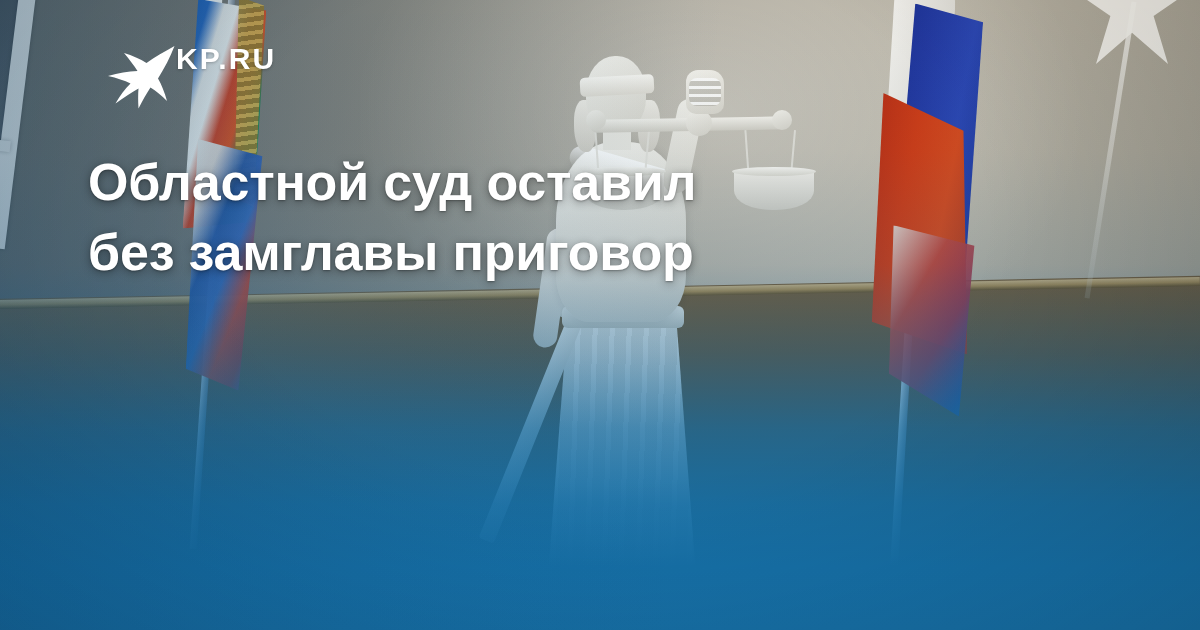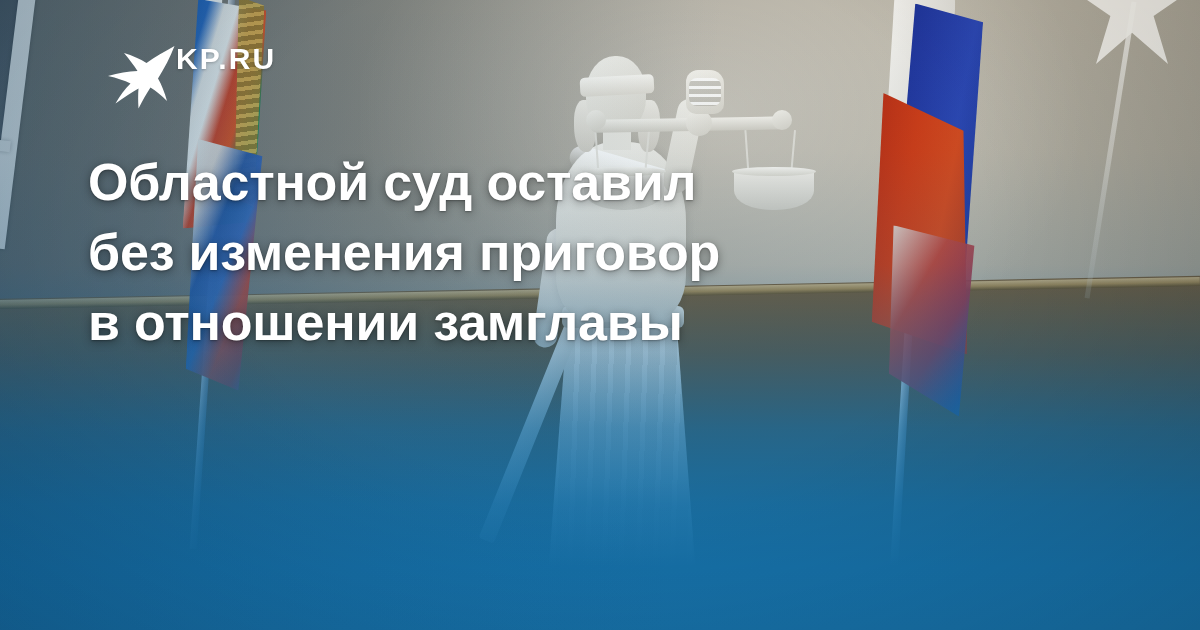--- a/index.html
+++ b/index.html
@@ -518,19 +518,18 @@
                  C38.5 56.5 42.5 49.5 46.5 43.5
                  C52.0 47.0 57.5 51.5 63.0 57.0
                  C60.5 48.0 57.5 40.5 54.0 34.5
                  C60.5 24.0 66.0 13.5 70.5 2.0 Z"></path>
       </svg>
       <span class="brand-text">KP.RU</span>
     </div>
 
     <h1 class="headline">
       <span>Областной суд оставил</span>
-      <span>без изменения приговор</span>
-      <span>в отношении замглавы</span>
+      <span>без замглавы приговор</span>
     </h1>
 
 
   </div>
 </div>
 
 </body></html>

